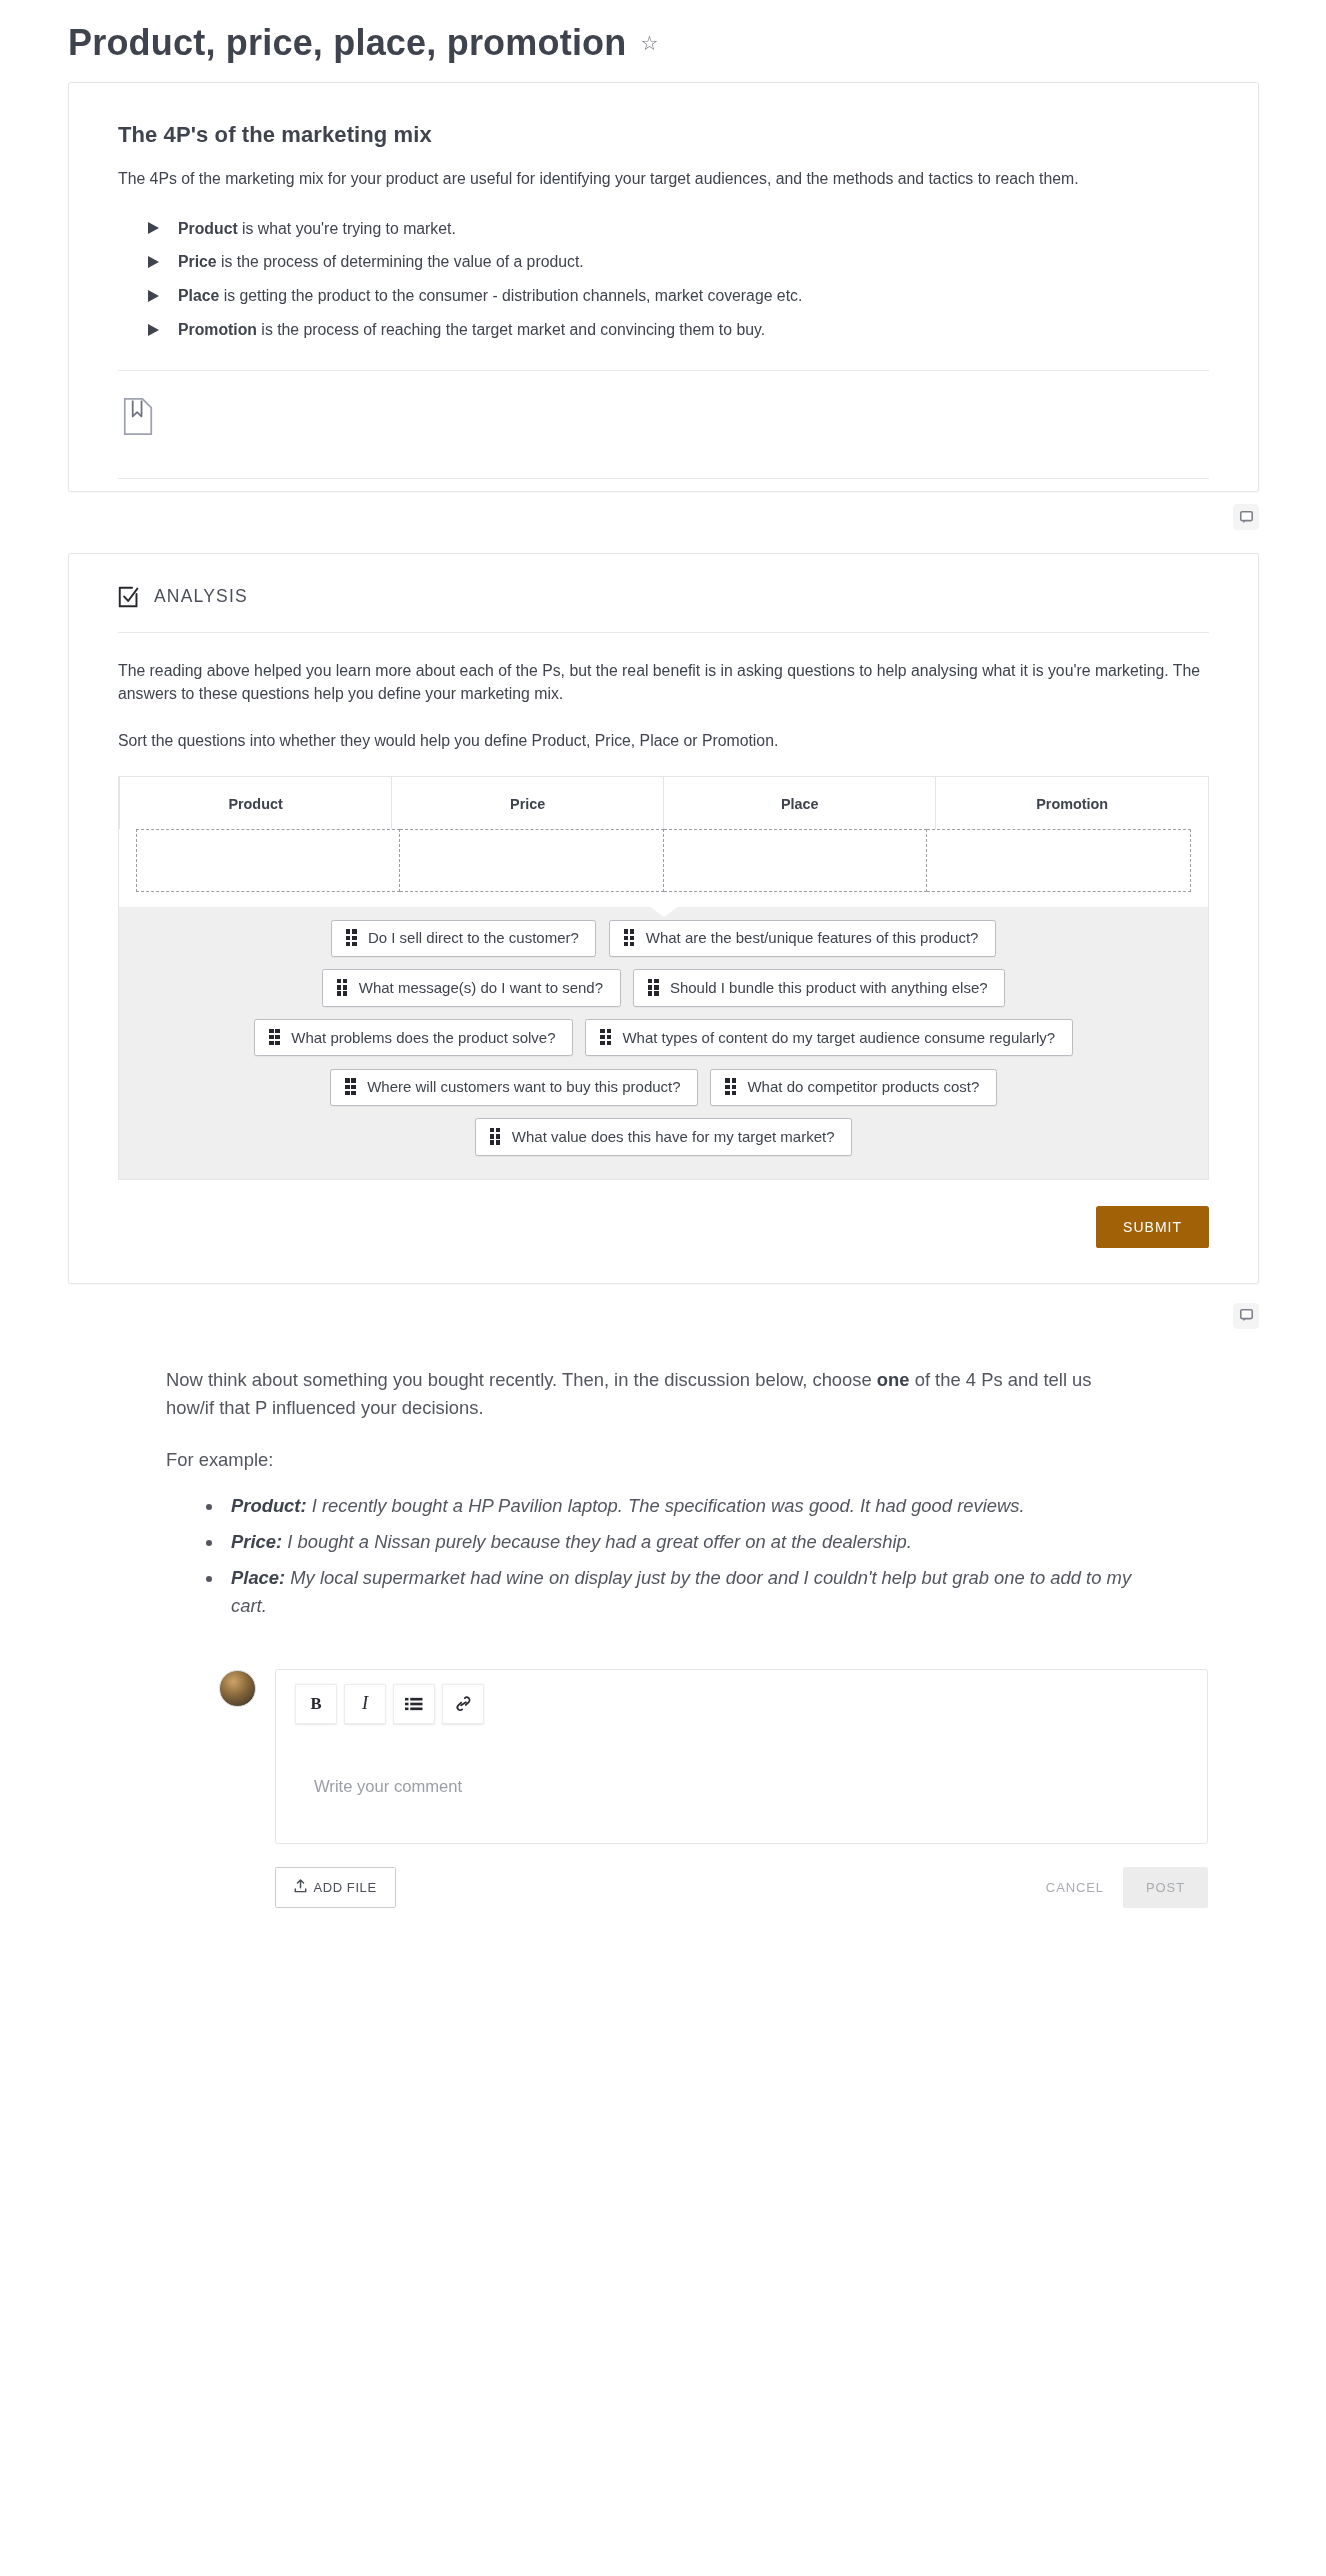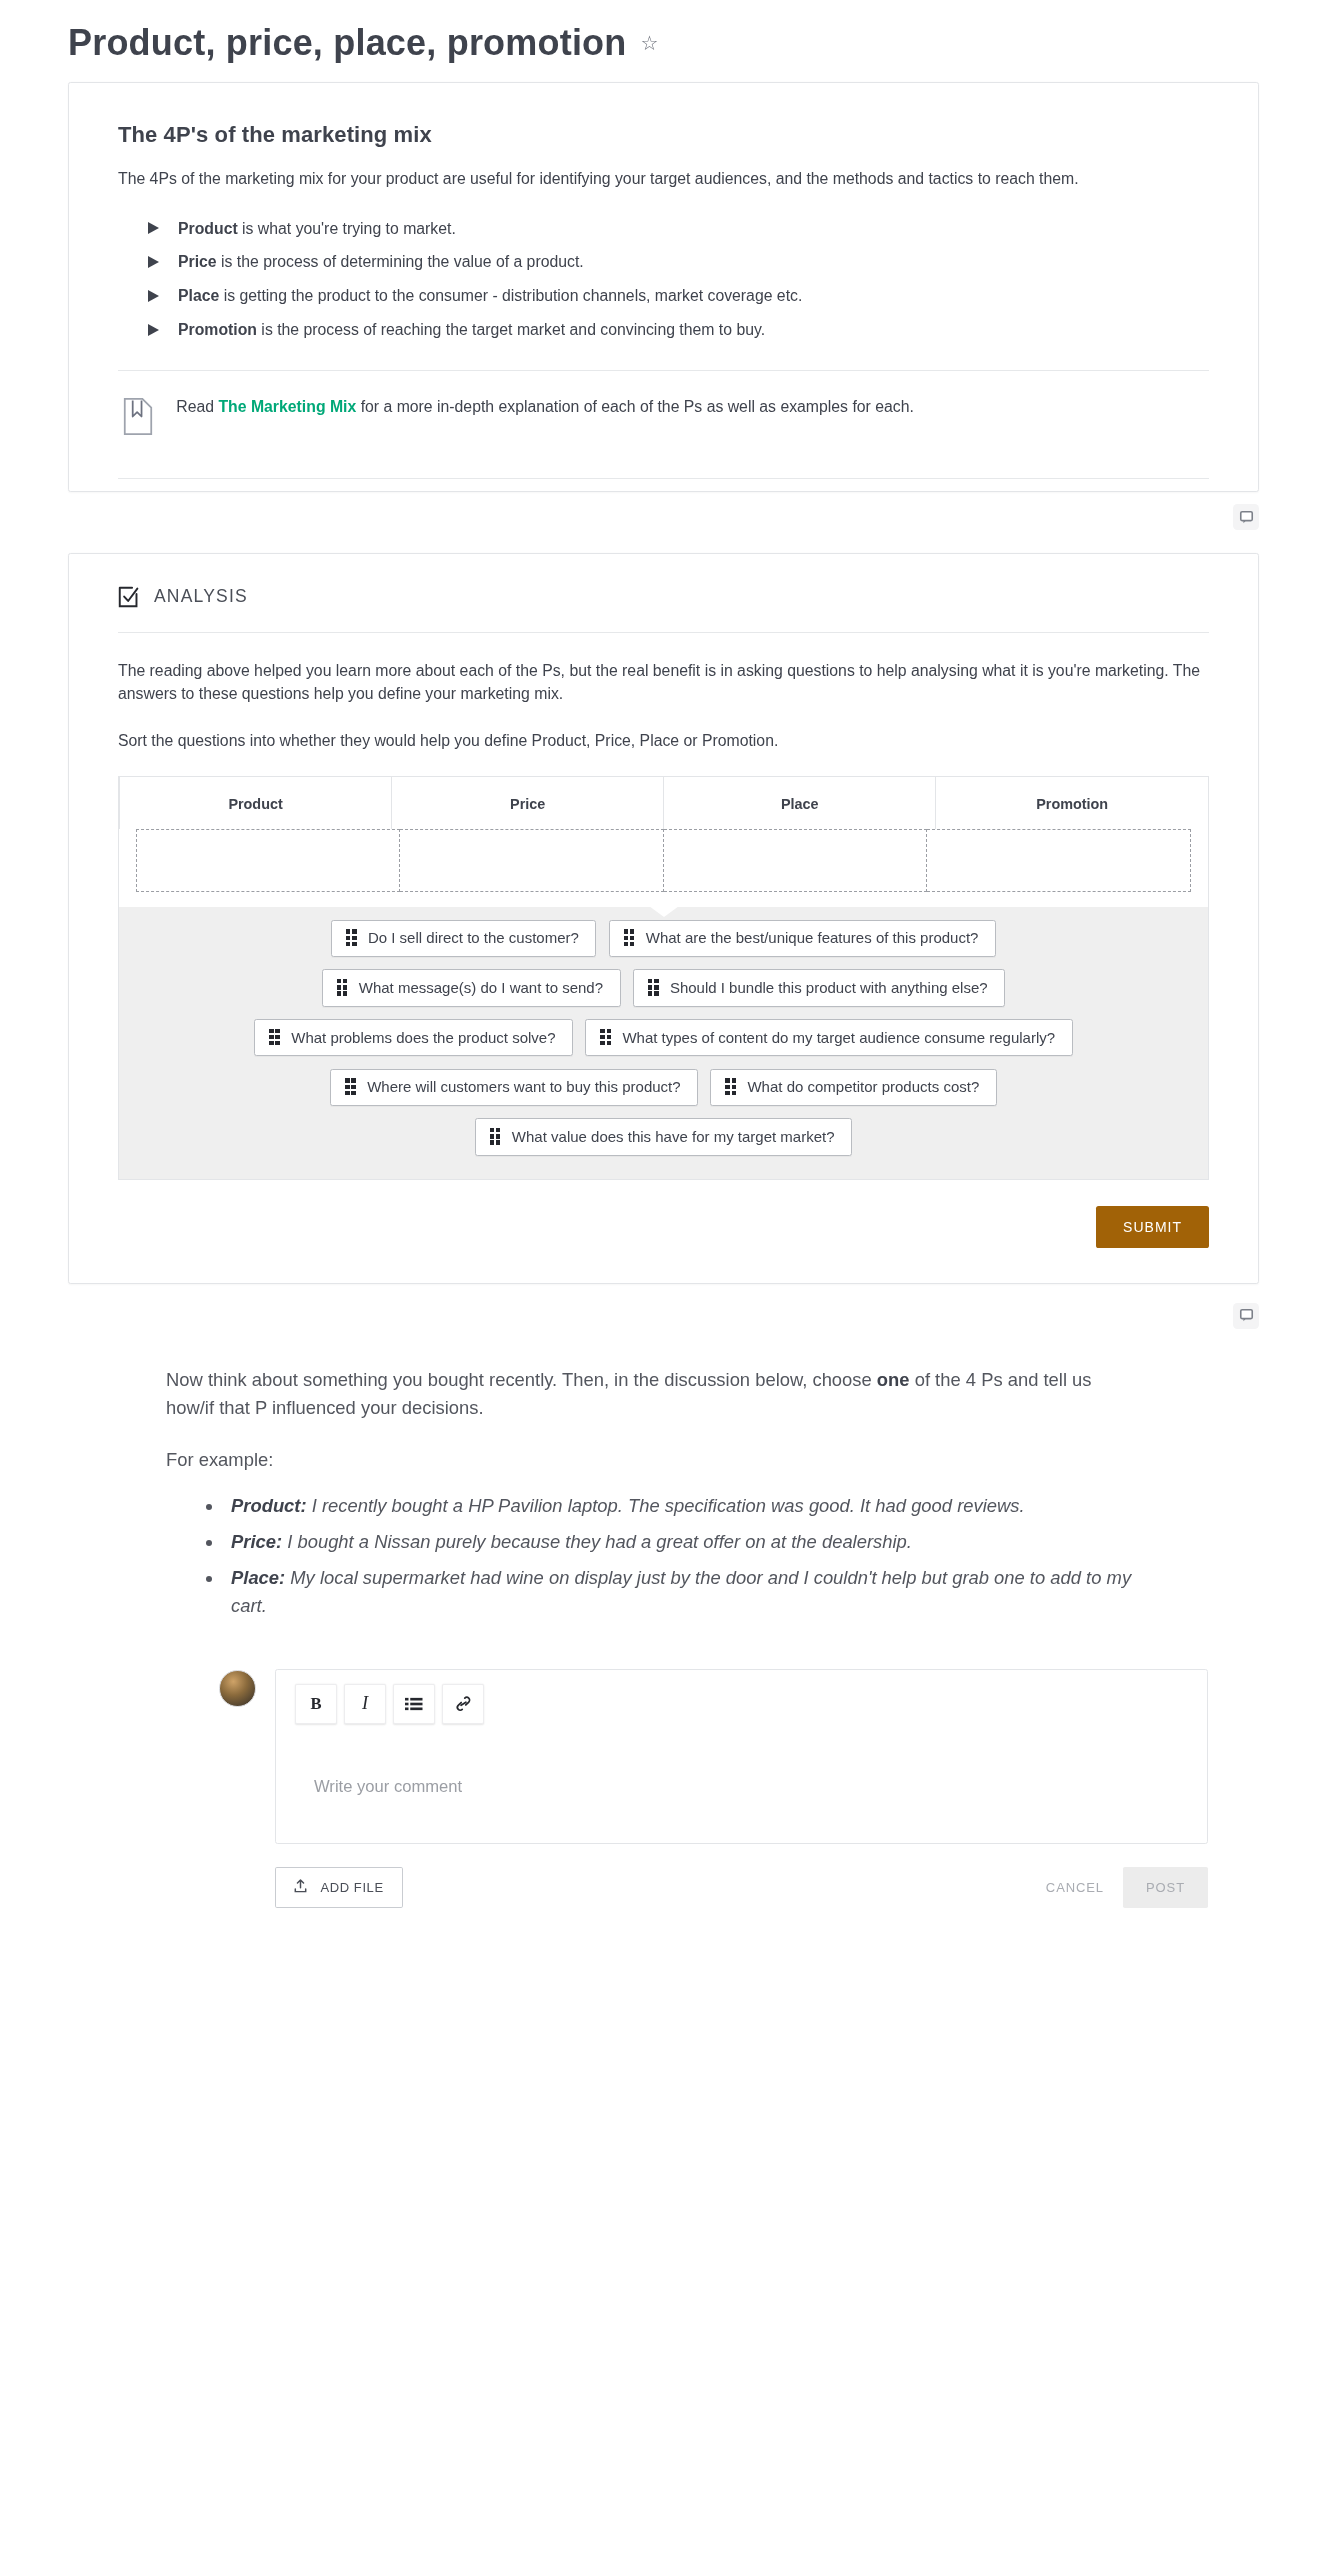--- a/index.html
+++ b/index.html
@@ -196,21 +196,21 @@
   }
   .tool .b { font-weight: bold; font-size: 16.6px; font-family: "Liberation Serif", serif; }
   .tool .i { font-style: italic; font-size: 18.4px; font-family: "Liberation Serif", serif; }
   .placeholder {
     color: #9b9ea4; font-size: 16.6px; padding: 53px 0 0 19px;
   }
   .composer-actions {
     display: flex; align-items: center; margin-top: 23px;
   }
   .add-file {
-    display: inline-flex; align-items: center; gap: 13px;
+    display: inline-flex; align-items: center; gap: 6px;
     border: 0.9px solid #c9ccd1; background: #fff; border-radius: 1.8px;
     padding: 11.4px 18.4px; font-size: 13px; letter-spacing: 0.6px;
     color: #4a4e57; cursor: pointer;
     font-family: "Liberation Sans", sans-serif;
   }
   .spacer { flex: 1 1 auto; }
   .btn-cancel {
     background: none; border: none; color: #a9acb2; font-size: 13px;
     letter-spacing: 0.9px; padding: 13px 19px; cursor: pointer;
     font-family: "Liberation Sans", sans-serif;
@@ -258,21 +258,20 @@
       <div class="rule"></div>
 
       <div class="read-block">
         <div class="read-icon">
           <svg width="30" height="39" viewBox="0 0 34 44" fill="none">
             <path d="M2 2 H22 L32 12 V42 H2 Z" stroke="#9ea3ad" stroke-width="2" fill="#ffffff"></path>
             <path d="M11 4 V22 L16 17 L21 22 V4" stroke="#6d7280" stroke-width="2" fill="#ffffff" stroke-linejoin="round"></path>
           </svg>
         </div>
         <div class="read-body">
-          <p><span>Read </span><a class="link" href="#">The Marketing Mix</a><span> for a more in-depth explanation of each of the Ps as well as examples for each.</span></p>
         </div>
       </div>
 
       <div class="card-bottom-rule"></div>
       <div class="card-tail"></div>
     </div>
   </div>
 
   <div class="float-btn-row">
     <div class="float-btn">

